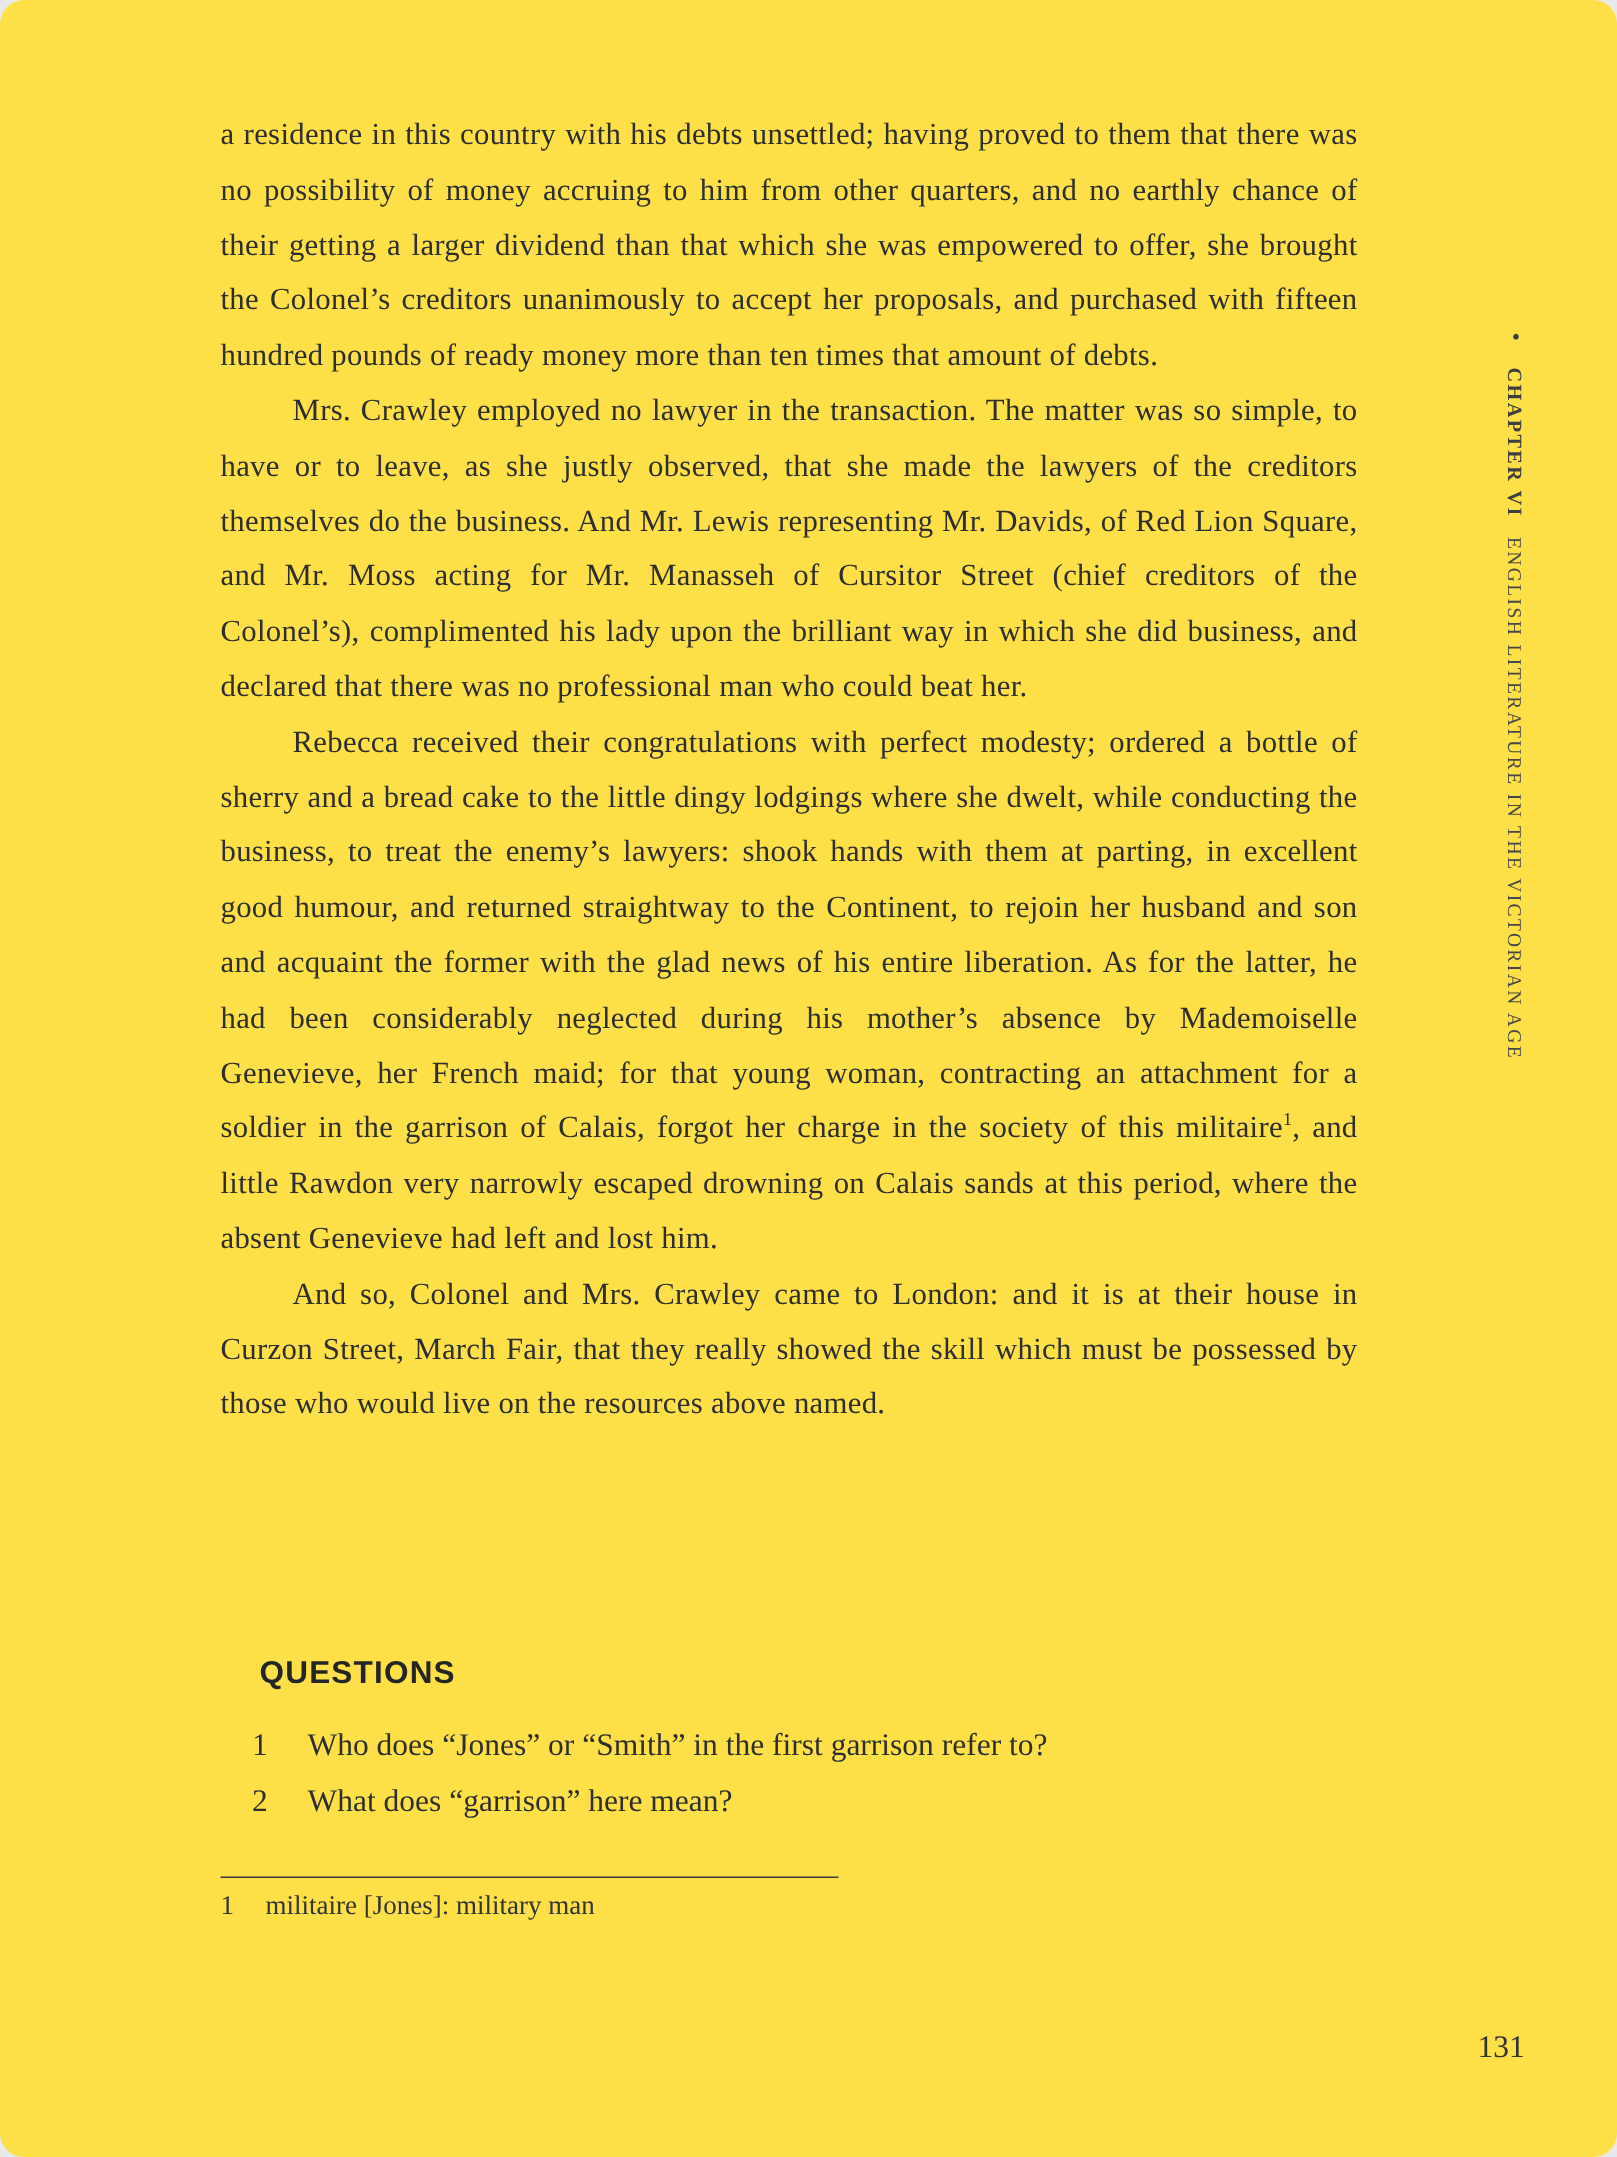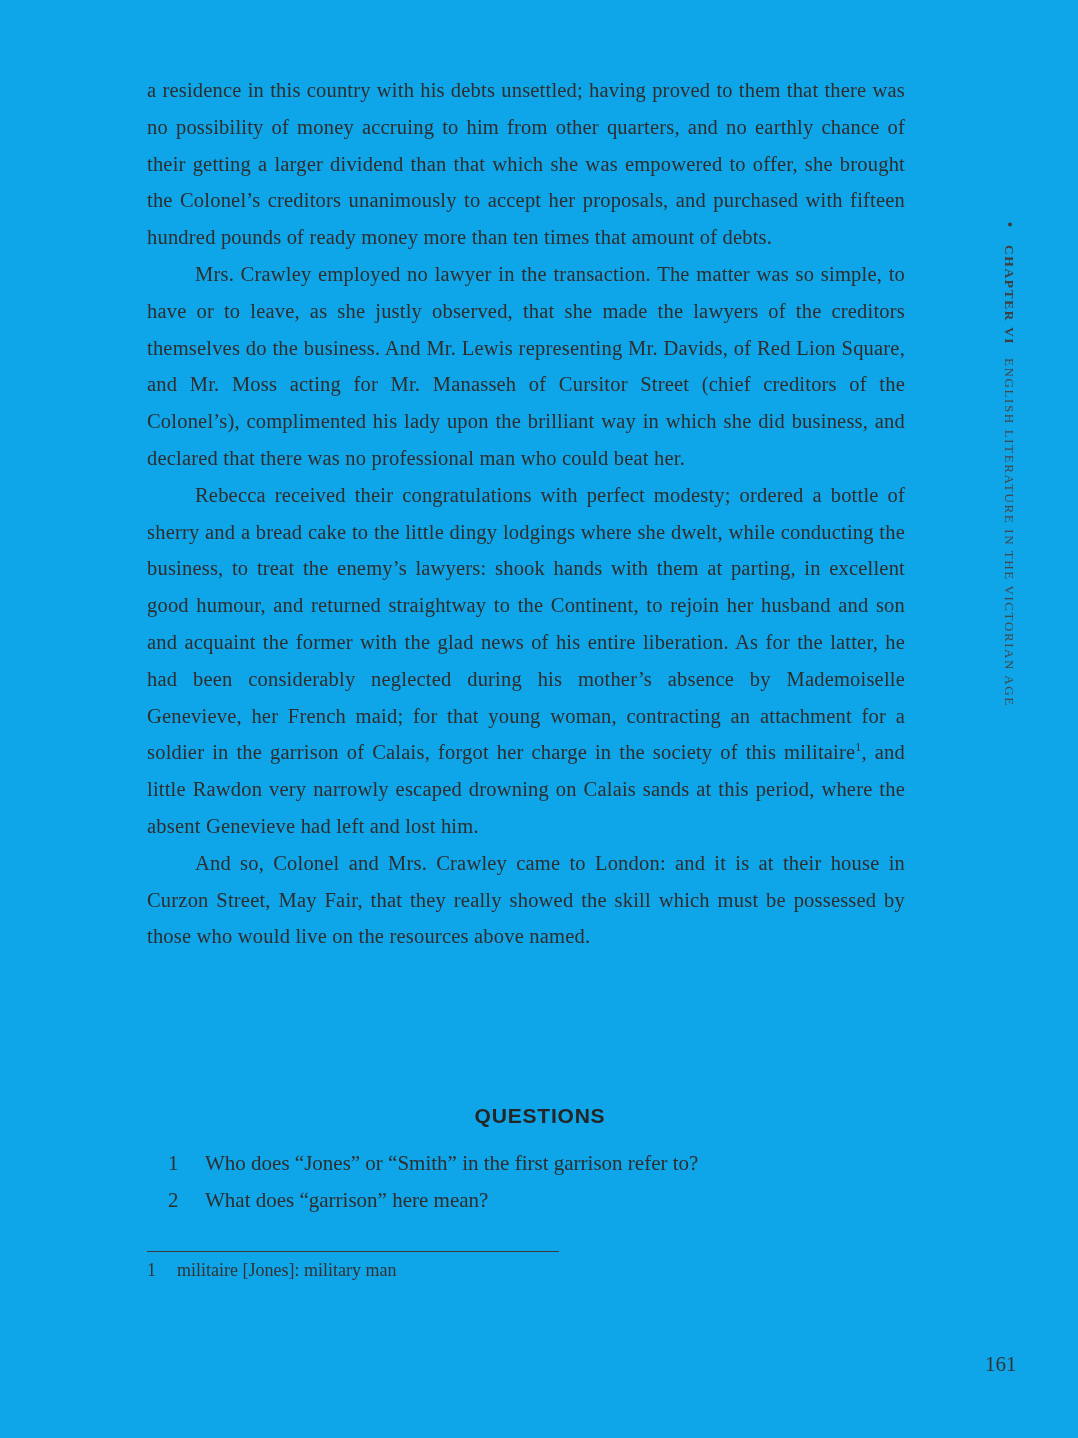--- a/index.html
+++ b/index.html
@@ -1,23 +1,24 @@
 <!DOCTYPE html>
 <html><head>
 <meta charset="utf-8">
 <style>
   html, body { margin: 0; padding: 0; background: #e9e9e9; }
   .page {
     position: relative;
     width: 1078px;
     height: 1438px;
     margin: 0 auto;
-    background: #0ea5e9;
+    background: #fde047;
     overflow: hidden;
     font-family: "Liberation Serif", serif;
+    border-radius: 16px;
   }
 
   
   .body-text {
     position: absolute;
     left: 147px;
     top: 72px;
     width: 758px;
     font-size: 20.5px;
     line-height: 36.8px;
@@ -35,21 +36,20 @@
 
   
   .questions { position: absolute; left: 147px; top: 1104px; width: 760px; }
   .q-heading {
     margin: 0 0 16px 26px;
     font-family: "Liberation Sans", sans-serif;
     font-weight: 700;
     font-size: 21px;
     letter-spacing: 0.8px;
     color: #252525;
-    text-align: center;
   }
   .q-list { margin-top: 17px; }
   .q-item {
     display: flex;
     padding-left: 21px;
     font-size: 21px;
     line-height: 37px;
     color: #2e2e2e;
   }
   .q-num { flex: none; width: 37px; }
@@ -106,21 +106,21 @@
 </style>
 </head>
 <body>
 
 <div class="page">
 
   <div class="body-text">
     <p class="no-indent">a residence in this country with his debts unsettled; having proved to them that there was no possibility of money accruing to him from other quarters, and no earthly chance of their getting a larger dividend than that which she was empowered to offer, she brought the Colonel’s creditors unanimously to accept her proposals, and purchased with fifteen hundred pounds of ready money more than ten times that amount of debts.</p>
     <p>Mrs. Crawley employed no lawyer in the transaction. The matter was so simple, to have or to leave, as she justly observed, that she made the lawyers of the creditors themselves do the business. And Mr. Lewis representing Mr. Davids, of Red Lion Square, and Mr. Moss acting for Mr. Manasseh of Cursitor Street (chief creditors of the Colonel’s), complimented his lady upon the brilliant way in which she did business, and declared that there was no professional man who could beat her.</p>
     <p><span>Rebecca received their congratulations with perfect modesty; ordered a bottle of sherry and a bread cake to the little dingy lodgings where she dwelt, while conducting the business, to treat the enemy’s lawyers: shook hands with them at parting, in excellent good humour, and returned straightway to the Continent, to rejoin her husband and son and acquaint the former with the glad news of his entire liberation. As for the latter, he had been considerably neglected during his mother’s absence by Mademoiselle Genevieve, her French maid; for that young woman, contracting an attachment for a soldier in the garrison of Calais, forgot her charge in the society of this militaire</span><sup class="fn-marker">1</sup><span>, and little Rawdon very narrowly escaped drowning on Calais sands at this period, where the absent Genevieve had left and lost him.</span></p>
-    <p>And so, Colonel and Mrs. Crawley came to London: and it is at their house in Curzon Street, May Fair, that they really showed the skill which must be possessed by those who would live on the resources above named.</p>
+    <p>And so, Colonel and Mrs. Crawley came to London: and it is at their house in Curzon Street, March Fair, that they really showed the skill which must be possessed by those who would live on the resources above named.</p>
   </div>
 
   <div class="questions">
     <h2 class="q-heading">QUESTIONS</h2>
     <div class="q-list">
       <div class="q-item">
         <span class="q-num">1</span>
         <span class="q-text">Who does “Jones” or “Smith” in the first garrison refer to?</span>
       </div>
       <div class="q-item">
@@ -136,15 +136,15 @@
       <span class="fn-text">militaire [Jones]: military man</span>
     </div>
   </div>
 
   <div class="sidebar">
     <span class="sb-bullet">•</span>
     <span class="sb-chapter">CHAPTER VI</span>
     <span class="sb-subtitle">ENGLISH LITERATURE IN THE VICTORIAN AGE</span>
   </div>
 
-  <div class="page-number">161</div>
+  <div class="page-number">131</div>
 
 </div>
 
 </body></html>

